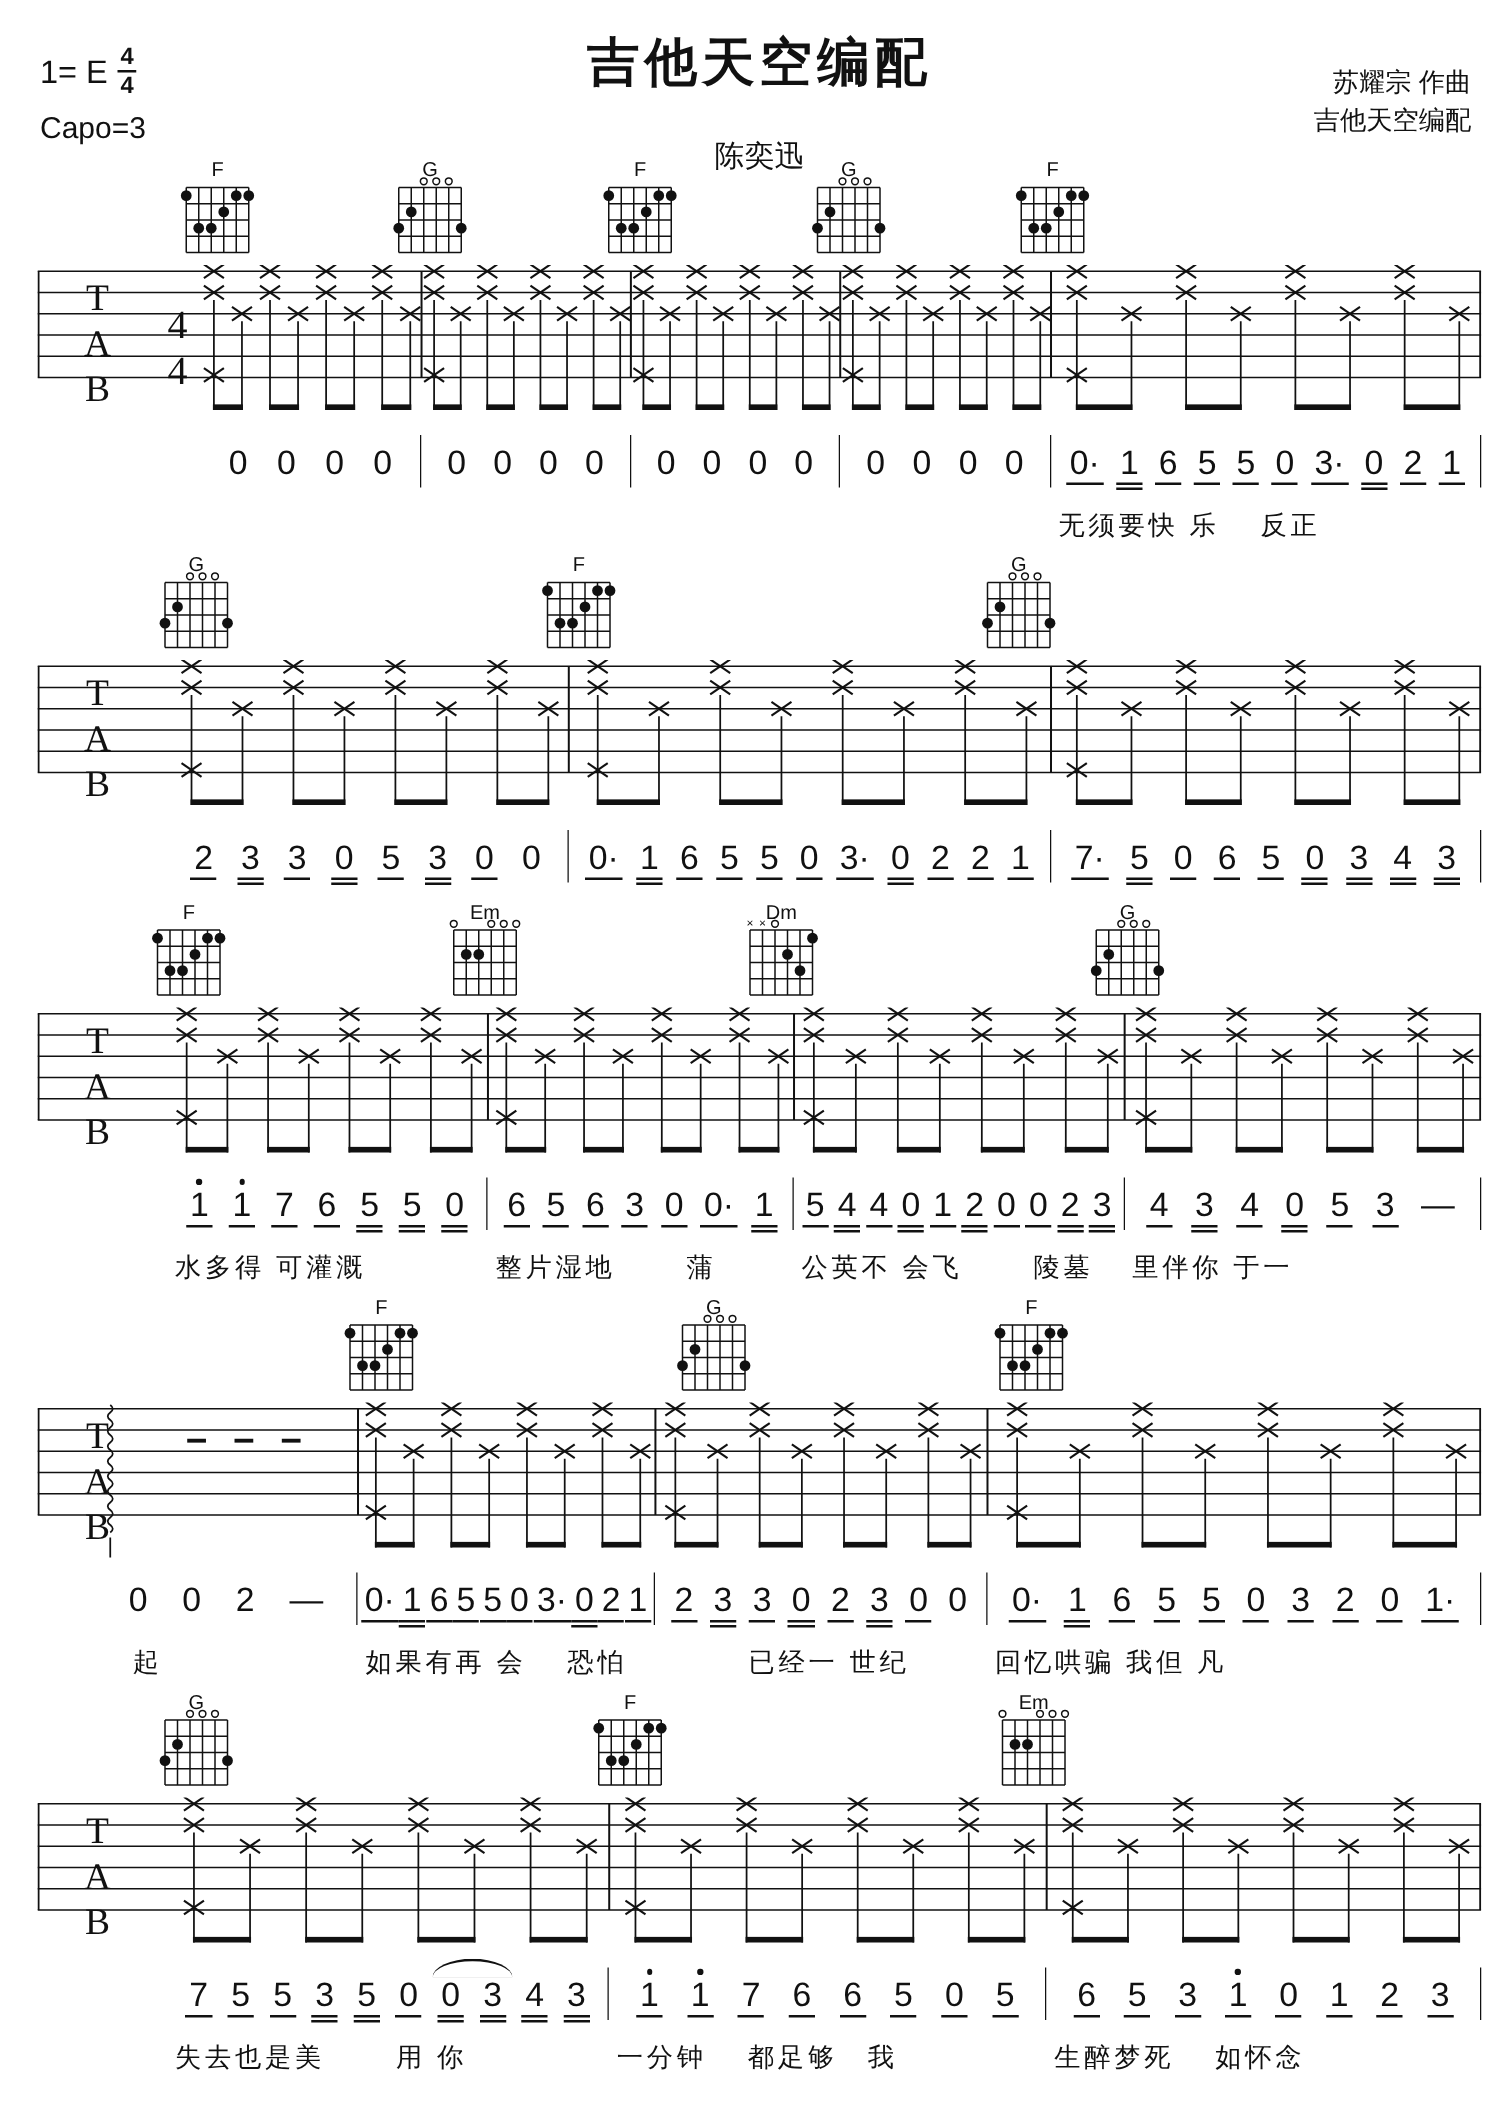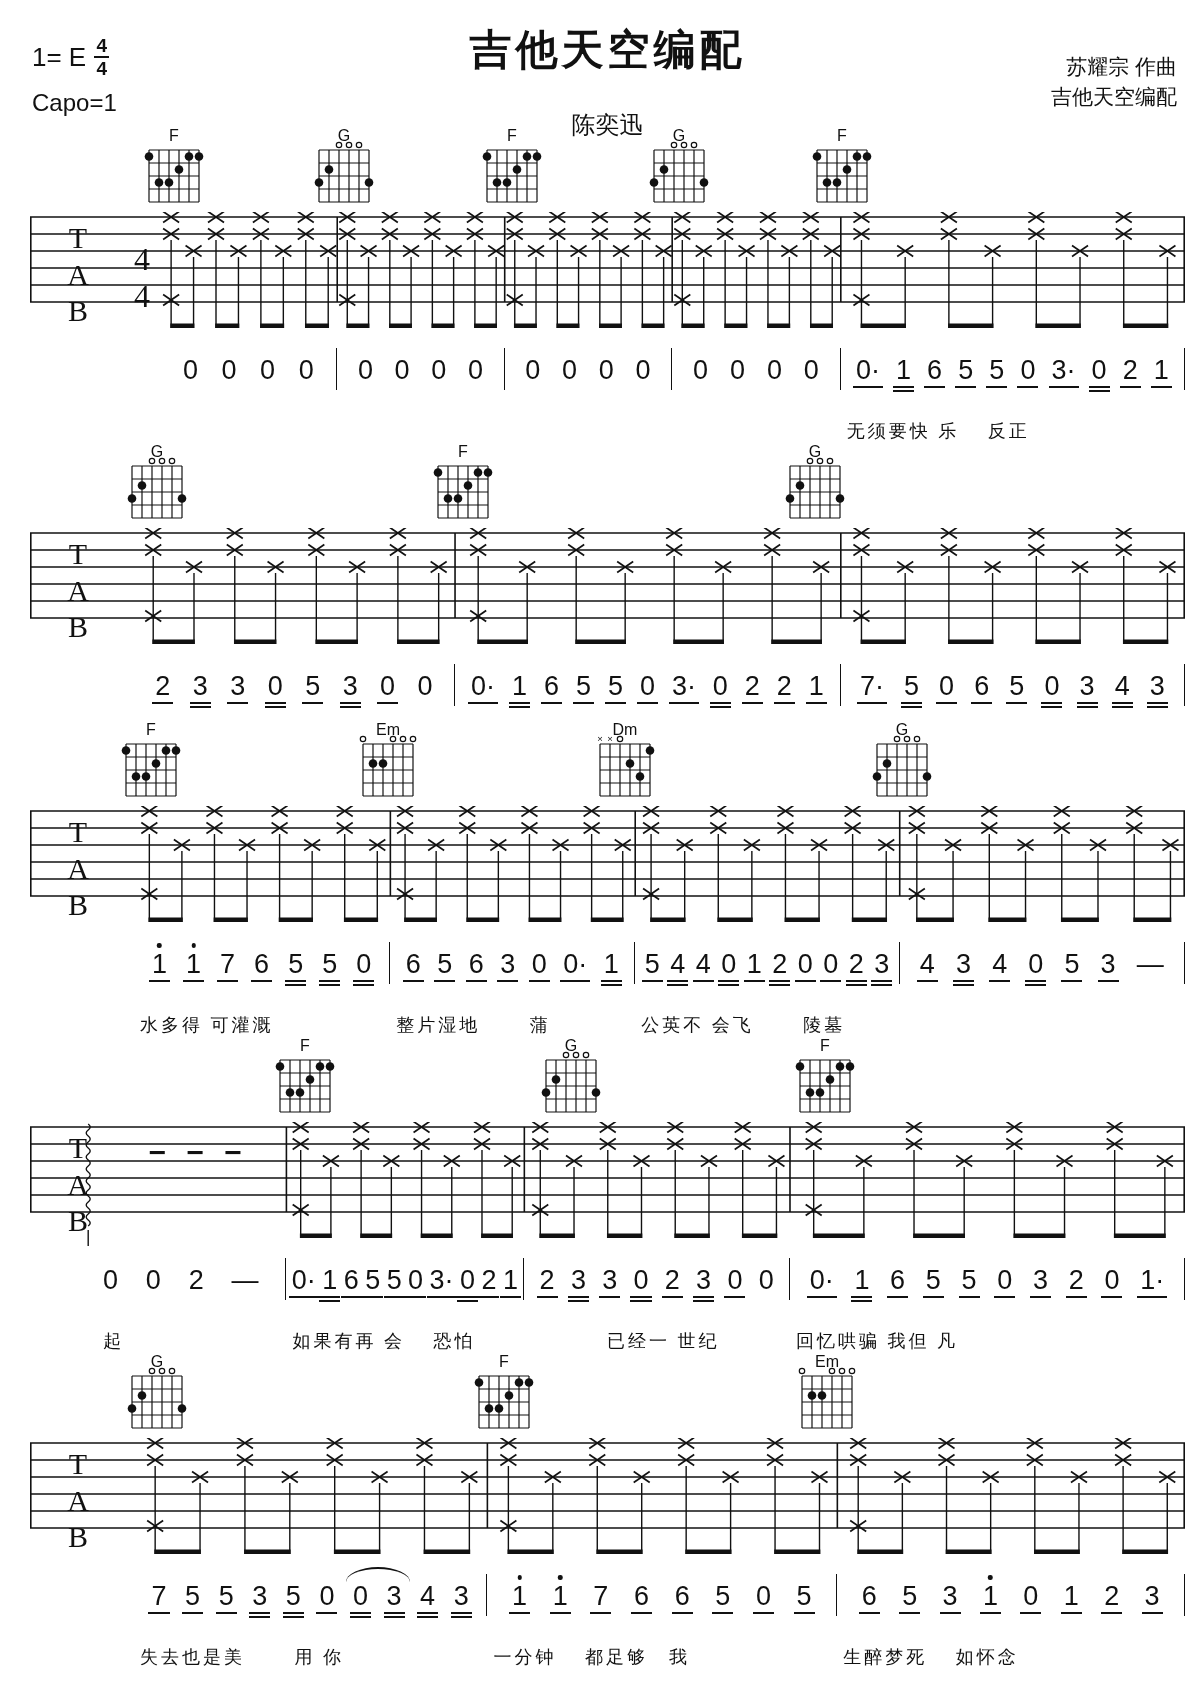--- a/index.html
+++ b/index.html
@@ -26,38 +26,38 @@
   .staff-wrap{position:relative;height:128px;}
   .jianpu-row{position:relative;height:48px;margin-top:8px;}
   .jianpu-measure{position:absolute;top:0;height:42px;display:flex;align-items:flex-start;justify-content:space-evenly;border-right:1.6px solid #111;padding-top:9px;box-sizing:border-box;}
   .tok{position:relative;font-size:27px;line-height:1;padding:0 1px;white-space:nowrap;}
   .tok .ul{position:absolute;left:-2px;right:-2px;height:1.7px;background:#111;}
   .tok .ul.l1{bottom:-4px;}
   .tok .ul.l2{bottom:-8px;}
   .tok .hd{position:absolute;top:-8px;left:50%;transform:translateX(-50%);width:4.5px;height:4.5px;border-radius:50%;background:#111;}
   .tok .arc{position:absolute;top:-16px;left:-6px;width:64px;height:13px;border-top:2px solid #111;border-radius:50% 50% 0 0 / 100% 100% 0 0;}
   .lyric-row{position:relative;height:28px;margin-top:10px;}
-  .lyric{position:absolute;top:13px;font-size:18px;letter-spacing:3px;white-space:pre;padding-left:6px;font-family:Liberation Serif, serif;}
+  .lyric{position:absolute;top:0;font-size:21px;letter-spacing:3px;white-space:pre;padding-left:6px;}
 </style>
 </head>
 <body>
 
 <div class="page">
   <div class="content">
     <div class="header">
       <div class="key-block">
         <div class="key-line">
           <span>1= E</span>
           <span class="frac">
             <span>4</span>
             <span class="fbar"></span>
             <span>4</span>
           </span>
         </div>
-        <div class="capo">Capo=1</div>
+        <div class="capo">Capo=3</div>
       </div>
       <div class="title">吉他天空编配</div>
       <div class="artist">陈奕迅</div>
       <div class="credits">
         <div>苏耀宗  作曲</div>
         <div>吉他天空编配</div>
       </div>
     </div>
 
     <div id="score">
@@ -933,20 +933,21 @@
               <span class="tok">0<span class="ul l1"></span><span class="ul l2"></span></span>
               <span class="tok">5<span class="ul l1"></span></span>
               <span class="tok">3<span class="ul l1"></span></span>
               <span class="tok">—</span>
             </div>
           </div>
           <div class="lyric-row">
             <div class="lyric" style="left: 9%; width: 22.2%;">水多得 可灌溉</div>
             <div class="lyric" style="left: 31.2%; width: 21.2%;">整片湿地　　 蒲</div>
             <div class="lyric" style="left: 52.4%; width: 22.9%;">公英不 会飞　　 陵墓</div>
+            <div class="lyric" style="left: 75.3%; width: 24.7%;">里伴你 于一</div>
           </div>
         </div>
         <div class="system">
           <div class="chord-row">
             <div class="chord" style="left: 23.8%;"><svg width="66" height="84" viewBox="0 0 66 84">
                 <text x="33" y="13" font-size="16" font-family="&quot;Liberation Sans&quot;,sans-serif" text-anchor="middle" fill="#111">F</text>
                 <line x1="8" y1="22" x2="58" y2="22" stroke="#111" stroke-width="1.2"></line>
                 <line x1="8" y1="35" x2="58" y2="35" stroke="#111" stroke-width="1.2"></line>
                 <line x1="8" y1="48" x2="58" y2="48" stroke="#111" stroke-width="1.2"></line>
                 <line x1="8" y1="61" x2="58" y2="61" stroke="#111" stroke-width="1.2"></line>

